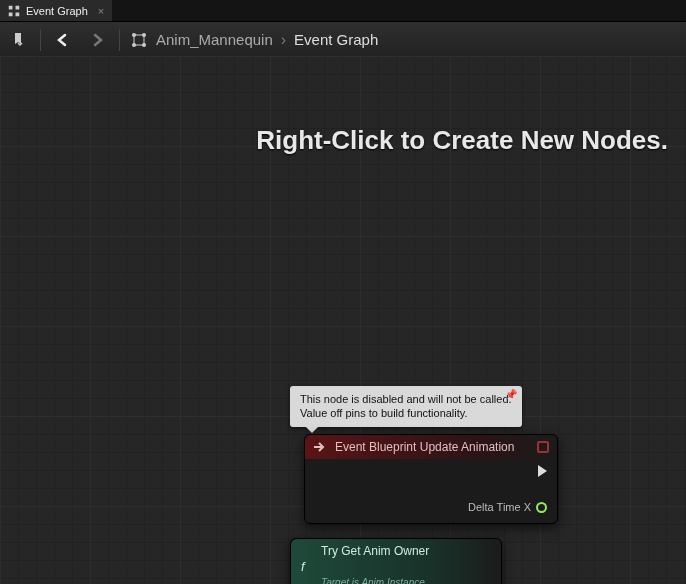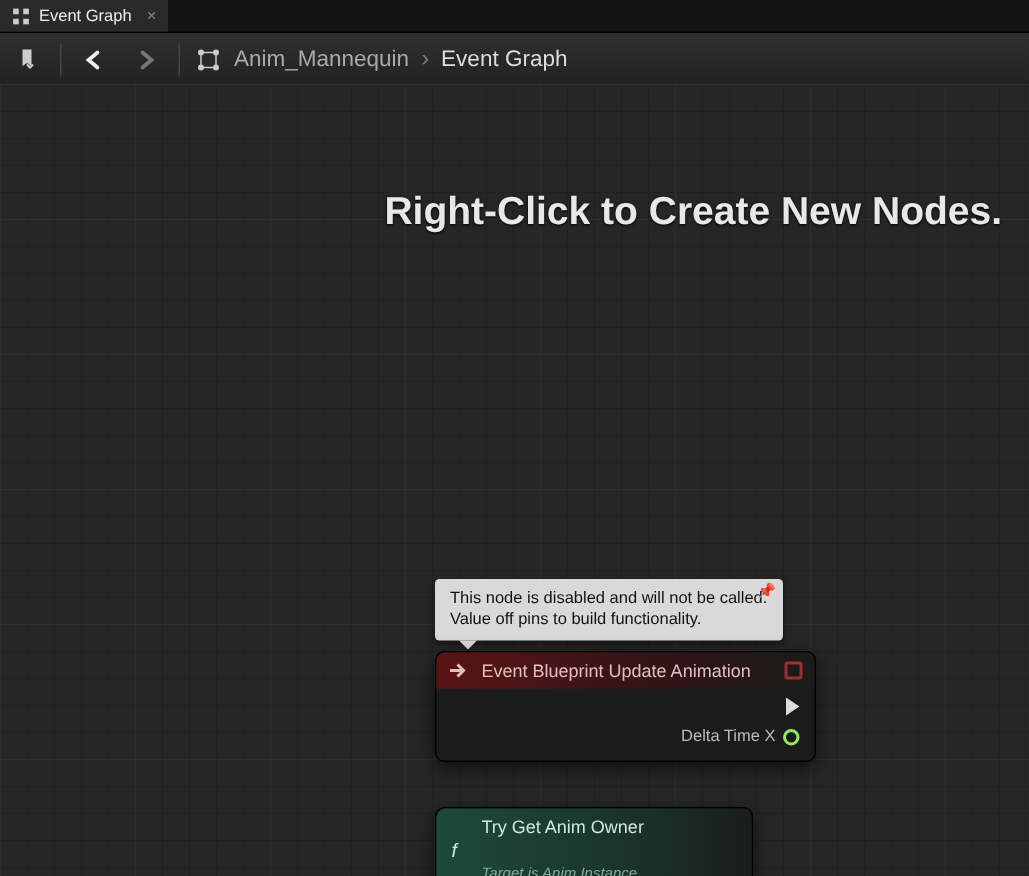--- a/index.html
+++ b/index.html
@@ -87,33 +87,33 @@
     display:flex; align-items:center; gap:8px;
     padding:5px 8px;
     border-top-left-radius:6px;border-top-right-radius:6px;
     font-size:12px; font-weight:500;
   }
   .node.event .node-header { background:linear-gradient(90deg,#5a1416 0%,#2a1416 70%,#1b1b1b 100%); color:#e4bfc0; }
   .node.func .node-header { background:linear-gradient(90deg,#1e4a3a 0%,#193028 70%,#1b1b1b 100%); color:#cfe9de; }
   .node.func .subtitle { font-size:10px; color:#7fae9d; font-style:italic; display:block; margin-top:19px;}
   .hdr-icon { width:14px;height:14px; flex-shrink:0; }
   .hdr-del { width:12px;height:12px; border:2px solid #a03030; border-radius:2px; cursor:pointer; flex-shrink:0; margin-left:auto;}
-  .node-body { padding:6px 10px 10px; display:flex; flex-direction:column; gap:8px; font-size:11px;}
+  .node-body { padding:6px 10px 10px; display:flex; flex-direction:column; gap:24px; font-size:11px;}
   .row { display:flex; justify-content:space-between; align-items:center; }
   .pin {
     display:flex; align-items:center; gap:5px; color:#bbb;
   }
   .pin .tri { width:0;height:0;border-top:6px solid transparent;border-bottom:6px solid transparent;border-left:9px solid #ddd; }
   .pin .circ { width:11px;height:11px;border:2px solid #6be36b;border-radius:50%; background:transparent; }
   .pin.float .circ { border-color:#94ea5e; }
   .pin.obj .circ { border-color:#4fb8ef; }
   .selfbox { border:1px solid #555; border-radius:3px; padding:1px 5px; font-size:10px; color:#ccc;}
   .node.event .node-body .exec-row { justify-content:flex-end; }
   .node2 { left:290px; top:482px; width:212px; }
-  .node1 { left:290px; top:378px; }
+  .node1 { left:304px; top:378px; }
 </style>
 </head>
 <body>
 
 <div class="tabbar">
   <div class="tab active">
     <span class="tab-icon">
       <svg viewBox="0 0 16 16">
           <rect x="1" y="1" width="5" height="5" fill="#ccc"></rect>
           <rect x="10" y="1" width="5" height="5" fill="#ccc"></rect>

